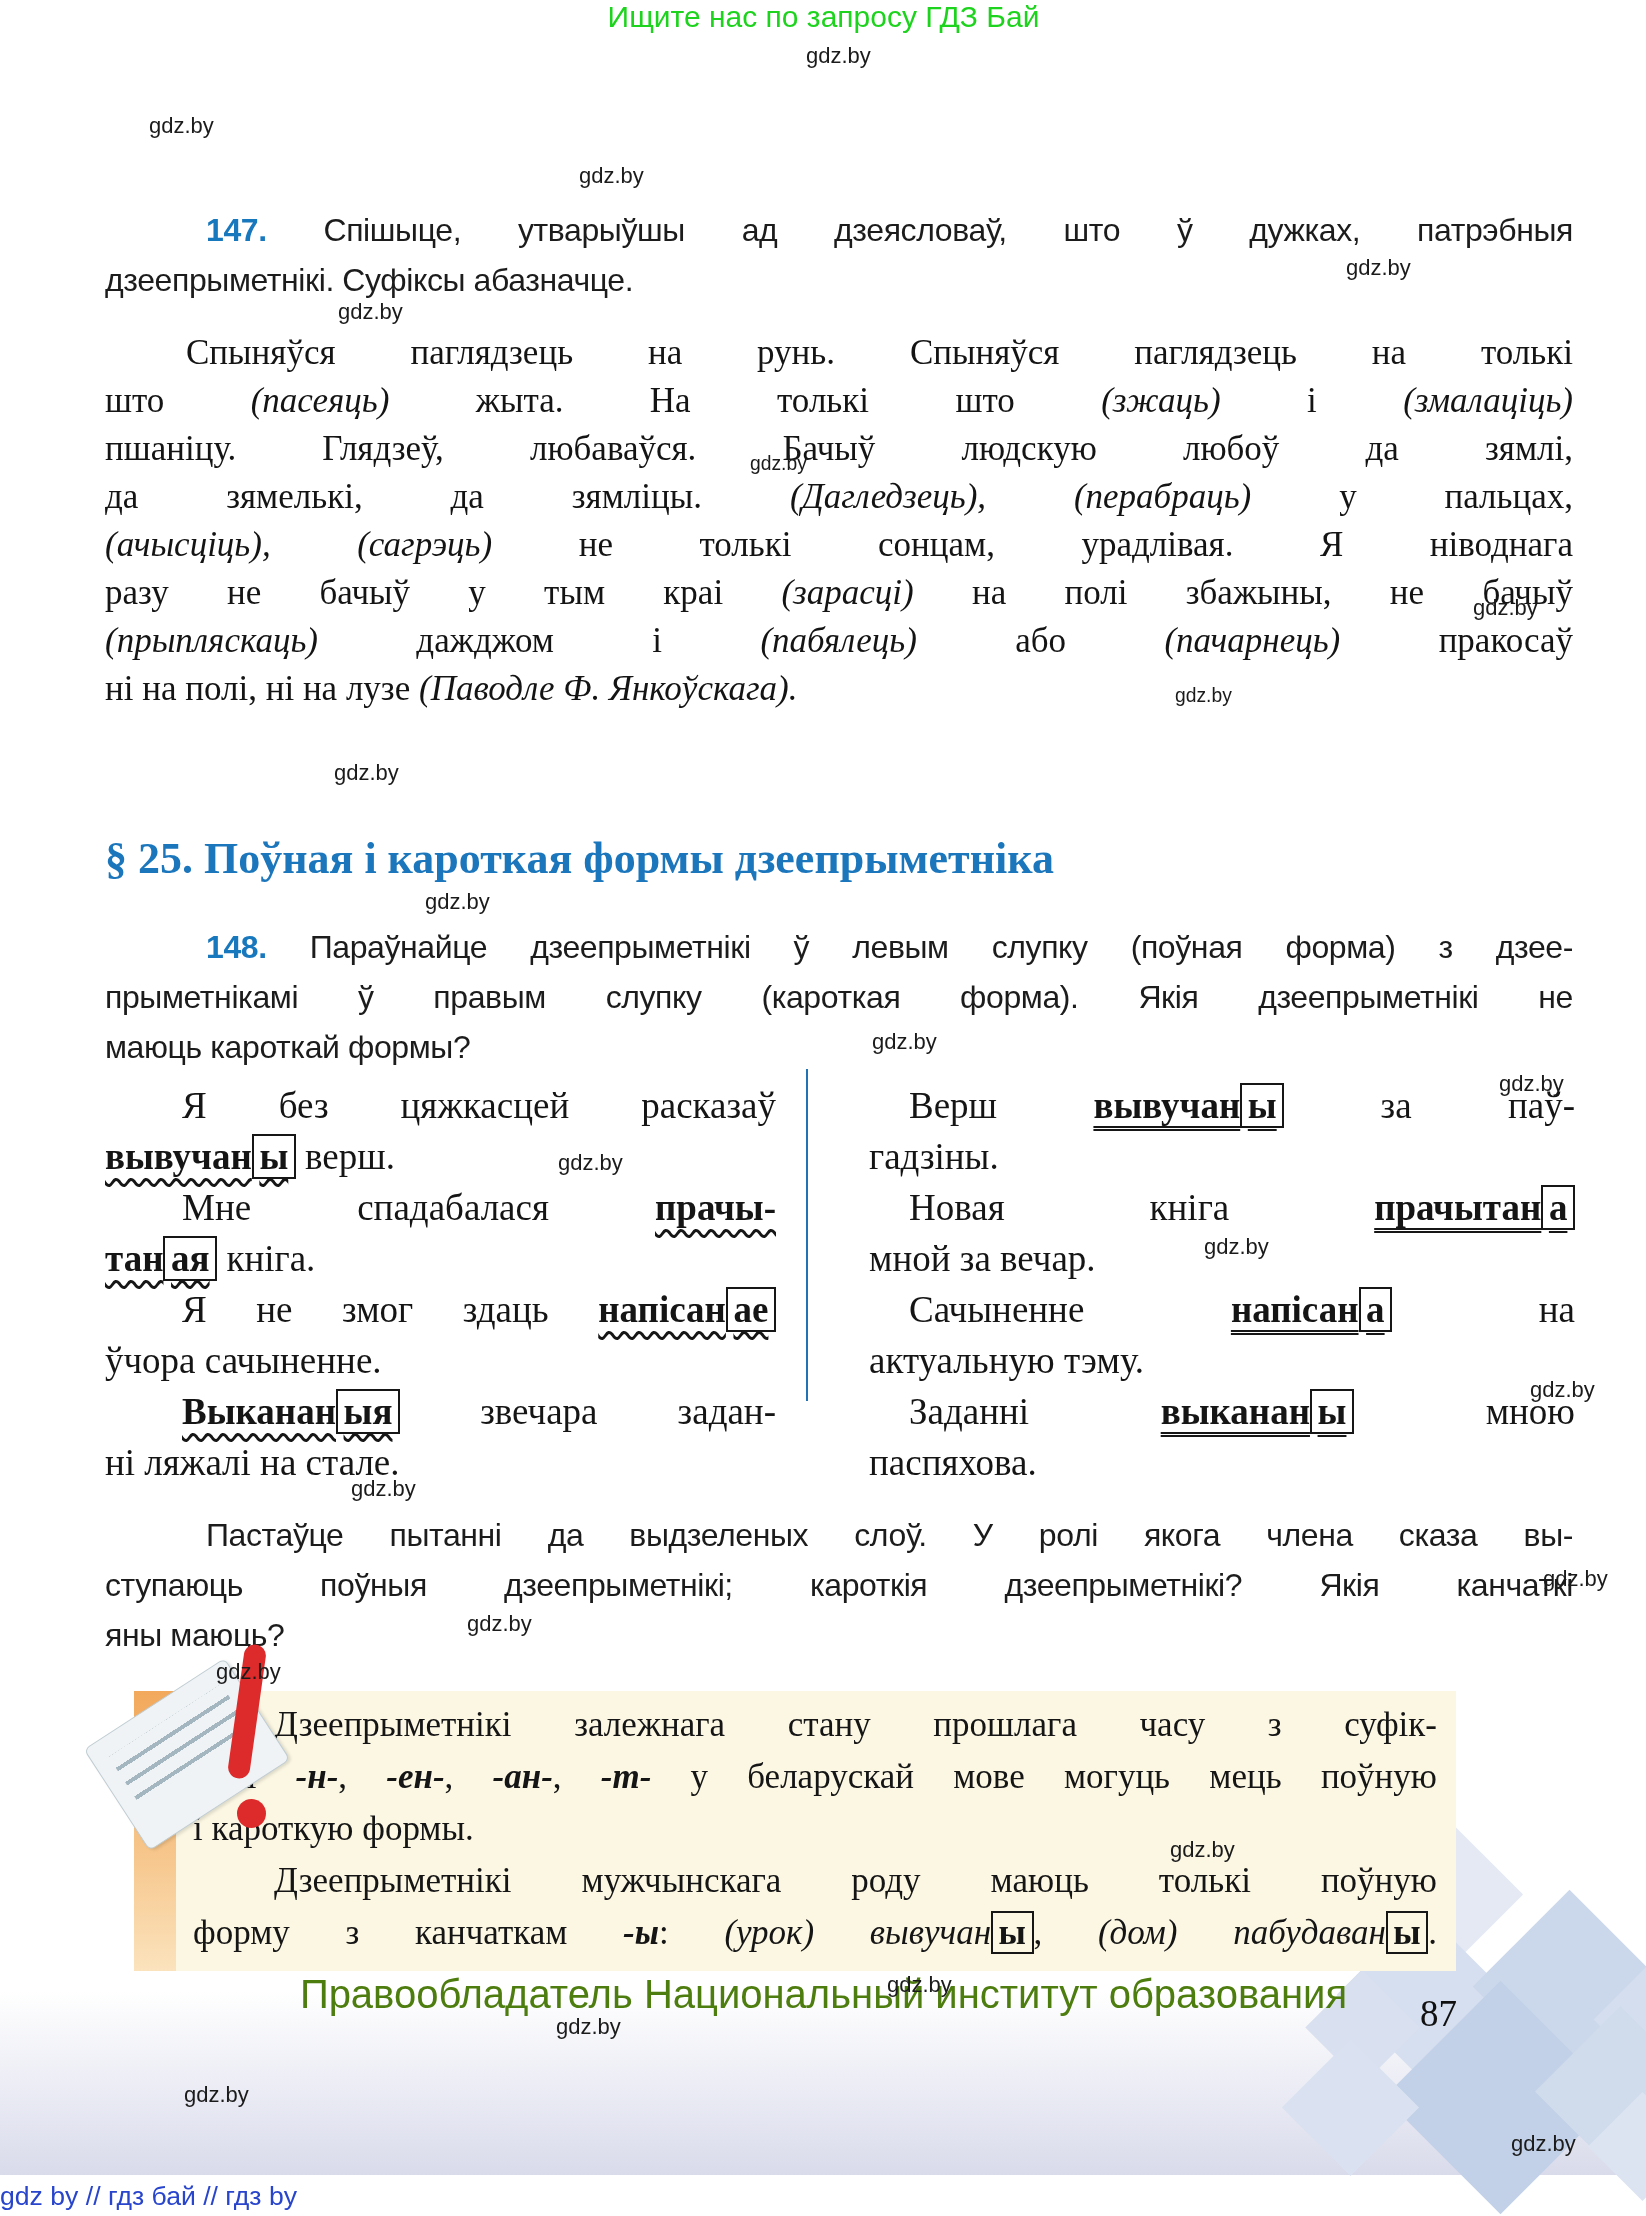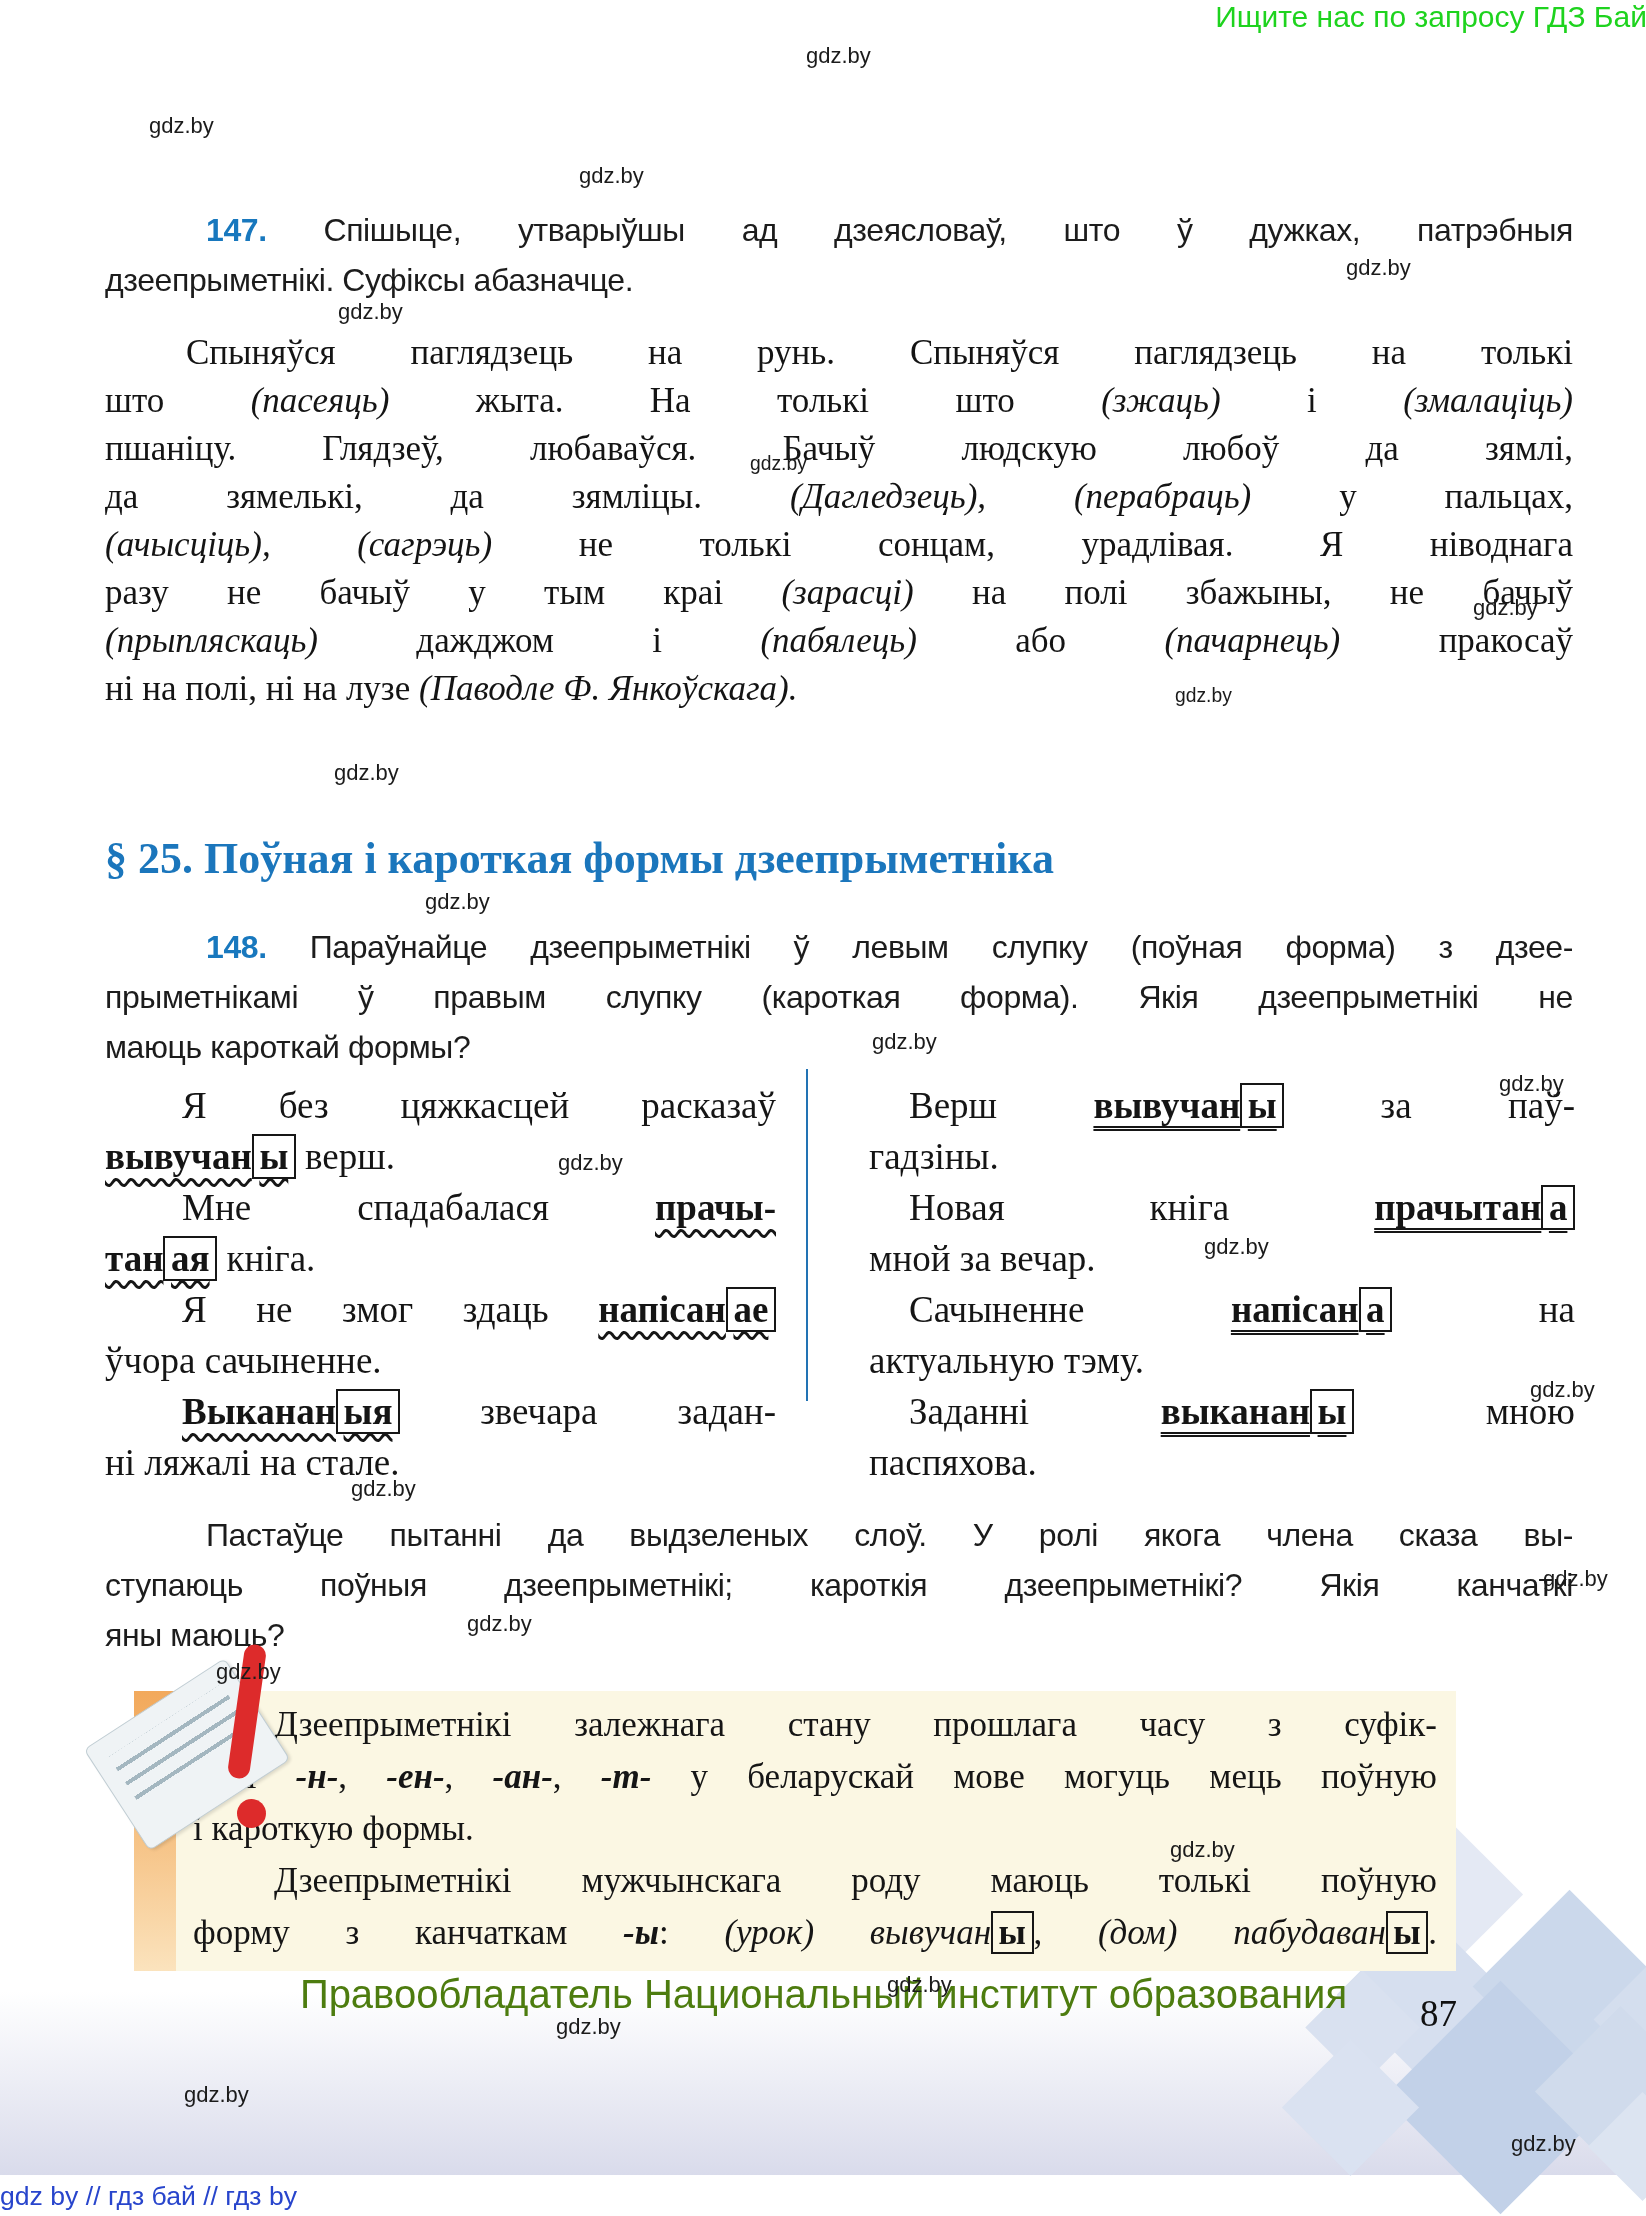--- a/index.html
+++ b/index.html
@@ -7,21 +7,21 @@
     width:1647px;height:2216px;position:relative;overflow:hidden;
     background:#ffffff;color:#151515;
     font-family:"Liberation Serif",serif;
   }
   .abs{position:absolute}
 
   
   .wm{position:absolute;font:22px/1.1 "Liberation Sans",sans-serif;color:#1b1b1b;z-index:8;white-space:nowrap}
 
   
-  #promo{left:0;top:6;width:100%;text-align:right;font:30px "Liberation Sans",sans-serif;color:#1ed31e;z-index:5}
+  #promo{left:0;top:6;width:100%;text-align:center;font:30px "Liberation Sans",sans-serif;color:#1ed31e;z-index:5}
 
   
   .line{white-space:normal}
   .line.ind{text-indent:var(--ind,81px)}
   .line.j{text-align:justify;text-align-last:justify}
   .i{font-style:italic}
   .b{font-weight:700}
   .num{color:#1878be;font-weight:700;font-family:"Liberation Sans",sans-serif}
   .box{border:2.4px solid #161616;padding:0 5.6px;font-weight:700;font-style:normal}
   .wavy{font-weight:700;text-decoration-line:underline;text-decoration-style:wavy;text-decoration-color:#161616;text-decoration-thickness:2.8px;text-underline-offset:8.9px;text-decoration-skip-ink:none}

